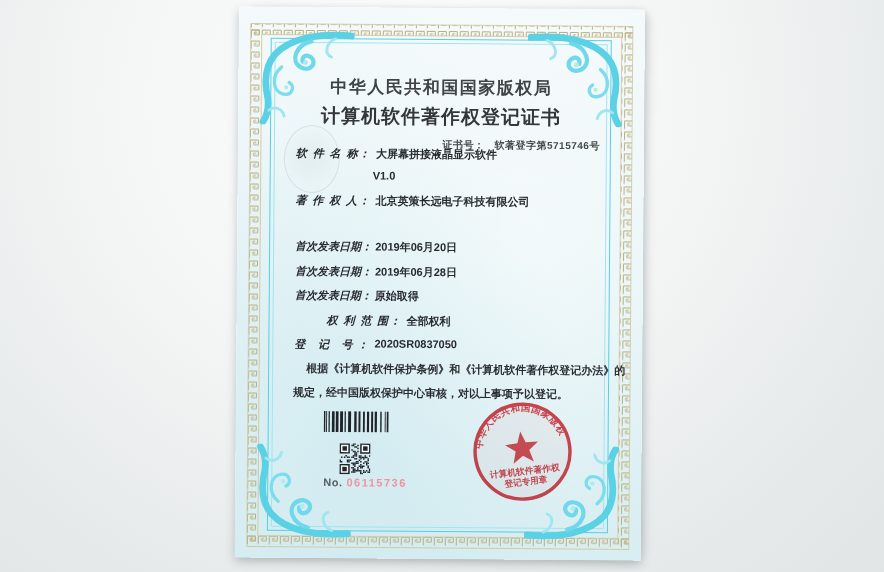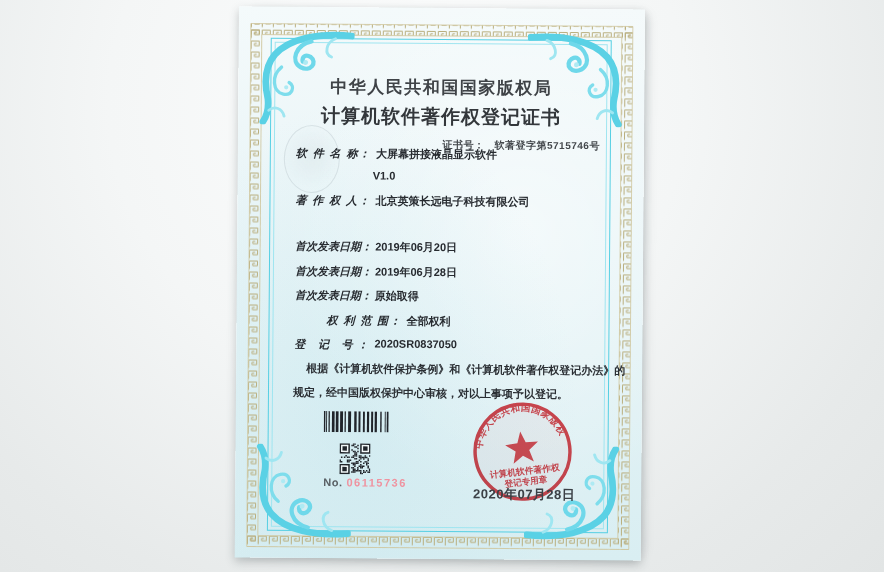--- a/index.html
+++ b/index.html
@@ -299,16 +299,15 @@
       </defs>
       <circle cx="50" cy="50" r="46.5" fill="rgba(230,70,78,0.05)" stroke="#dd3a42" stroke-width="3.4"></circle>
       <polygon points="50,30 45.9,41.3 33.8,41.8 43.3,49.2 40,60.8 50,54 60,60.8 56.7,49.2 66.2,41.8 54.1,41.3" fill="#e04048"></polygon>
       <text font-size="9.3" font-weight="bold" fill="#dd3a42" letter-spacing="0.5" font-family="Liberation Serif, serif">
         <textPath href="#sealArc">中华人民共和国国家版权局</textPath>
       </text>
       <text x="50" y="72" text-anchor="middle" font-size="8.6" font-weight="bold" fill="#dd3a42" font-family="Liberation Serif, serif">计算机软件著作权</text>
       <text x="50" y="82.5" text-anchor="middle" font-size="8.4" font-weight="bold" fill="#dd3a42" font-family="Liberation Serif, serif">登记专用章</text>
     </svg>
 
-    <div class="issue-date">2020年07月28日</div>
 
   </div>
 </div>
 
 </body></html>

